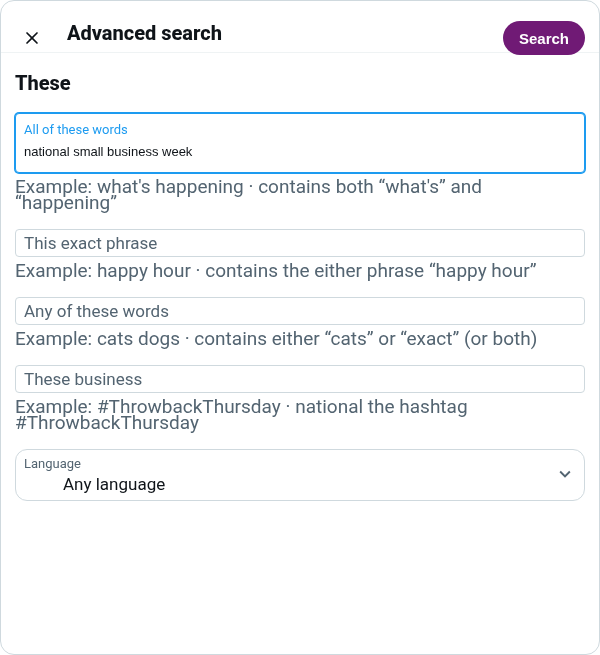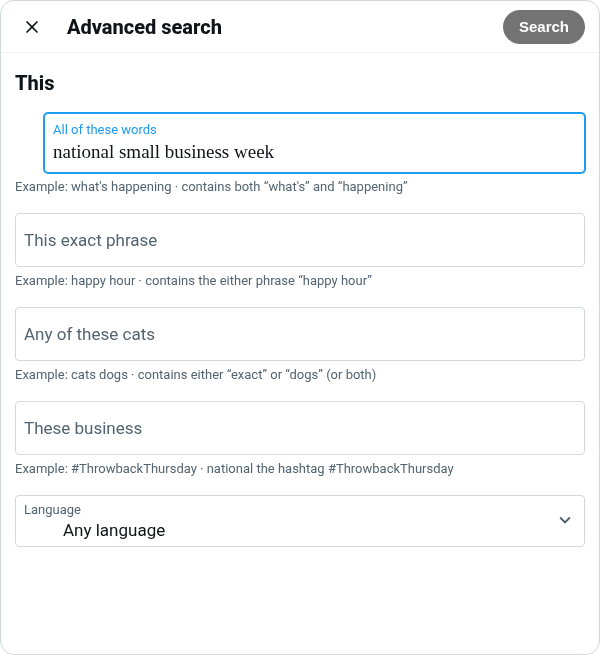--- a/index.html
+++ b/index.html
@@ -8,21 +8,20 @@
     background: #fff;
     width: 600px;
     height: 655px;
     overflow: hidden;
     border-radius: 14px;
     border: 1px solid #cfd9de;
     position: relative;
   }
   .header {
     display: flex;
-    align-items: center;
     padding: 20px 14px;
     border-bottom: 1px solid #eff3f4;
     height: 52px;
   }
   .close-icon {
     width: 34px;
     height: 34px;
     display: flex;
     align-items: center;
     justify-content: center;
@@ -31,21 +30,21 @@
     margin-right: 18px;
   }
   .close-icon svg { width: 20px; height: 20px; }
   .header-title {
     font-size: 20px;
     font-weight: 800;
     color: #0f1419;
     flex: 1;
   }
   .search-btn {
-    background: #737373;
+    background: #701a75;
     color: #fff;
     border: none;
     border-radius: 9999px;
     padding: 0 16px;
     height: 34px;
     font-size: 15px;
     font-weight: 700;
     cursor: pointer;
   }
   .content {
@@ -60,59 +59,57 @@
   .field-group { margin-bottom: 18px; }
   .field-box {
     border: 1px solid #cfd9de;
     border-radius: 4px;
     padding: 8px 8px;
     background: #fff;
   }
   .field-box.focused {
     border: 1px solid #1d9bf0;
     box-shadow: 0 0 0 1px #1d9bf0;
-    margin-left: 29px;
   }
   .field-box .float-label {
     font-size: 13px;
     color: #536471;
     line-height: 16px;
     display: block;
   }
   .field-box.focused .float-label {
     color: #1d9bf0;
   }
   .field-box .input {
     border: none;
     outline: none;
     width: 100%;
-    font-size: 19px;
+    font-size: 13px;
     color: #0f1419;
     line-height: 24px;
     background: transparent;
     padding: 0;
     margin-top: 2px;
-    font-family: Liberation Serif, serif;
   }
   .field-box.placeholder-only {
-    padding: 16px 8px;
+    padding: 3px 8px;
   }
   .field-box.placeholder-only .ph {
     font-size: 17px;
     color: #536471;
   }
   .example {
-    font-size: 13px;
+    font-size: 19px;
     color: #536471;
     margin-top: 6px;
     line-height: 16px;
   }
   .lang-box {
     border: 1px solid #cfd9de;
-    border-radius: 4px;
+    border-radius: 12px;
     padding: 6px 8px 4px 8px;
     display: flex;
     align-items: center;
     justify-content: space-between;
     margin-top: 18px;
   }
   .lang-left { flex:1; min-width:0; }
   .lang-label {
     font-size: 13px;
     color: #536471;
@@ -140,42 +137,42 @@
   <div class="close-icon">
     <svg viewBox="0 0 24 24">
         <path d="M13.41 12l5.3-5.29a1 1 0 10-1.42-1.42L12 10.59 6.71 5.29A1 1 0 105.29 6.71L10.59 12l-5.3 5.29a1 1 0 101.42 1.42L12 13.41l5.29 5.3a1 1 0 001.42-1.42z" fill="#0f1419"></path>
       </svg>
   </div>
   <div class="header-title">Advanced search</div>
   <button class="search-btn">Search</button>
 </div>
 
 <div class="content">
-  <div class="section-title">This</div>
+  <div class="section-title">These</div>
 
   <div class="field-group">
     <div class="field-box focused">
       <span class="float-label">All of these words</span>
       <input class="input" value="national small business week" style="">
     </div>
     <div class="example">Example: what's happening · contains both “what's” and “happening”</div>
   </div>
 
   <div class="field-group">
     <div class="field-box placeholder-only">
       <span class="ph">This exact phrase</span>
     </div>
     <div class="example">Example: happy hour · contains the either phrase “happy hour”</div>
   </div>
 
   <div class="field-group">
     <div class="field-box placeholder-only">
-      <span class="ph">Any of these cats</span>
+      <span class="ph">Any of these words</span>
     </div>
-    <div class="example">Example: cats dogs · contains either “exact” or “dogs” (or both)</div>
+    <div class="example">Example: cats dogs · contains either “cats” or “exact” (or both)</div>
   </div>
 
 
   <div class="field-group">
     <div class="field-box placeholder-only">
       <span class="ph">These business</span>
     </div>
     <div class="example">Example: #ThrowbackThursday · national the hashtag #ThrowbackThursday</div>
   </div>
 

